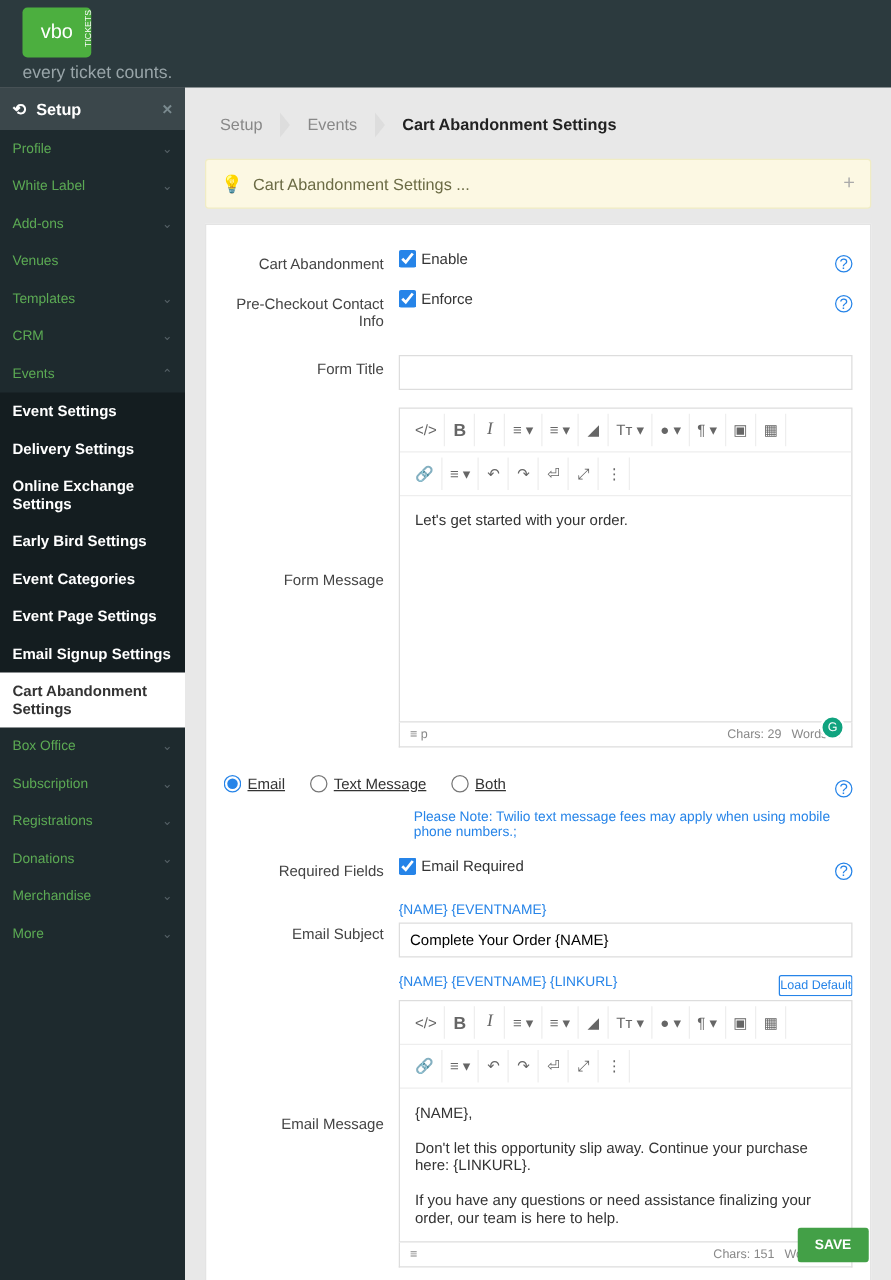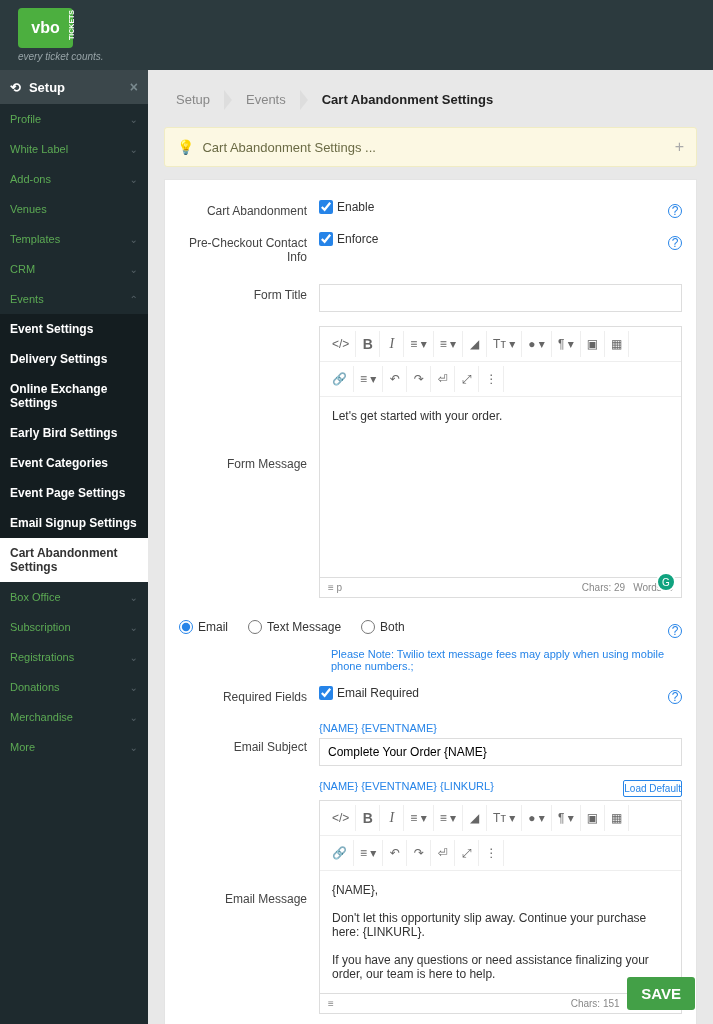--- a/index.html
+++ b/index.html
@@ -1,21 +1,21 @@
 <!DOCTYPE html>
 <html><head>
 <meta charset="utf-8">
 <style>
 * { box-sizing: border-box; margin: 0; padding: 0; }
 body { font-family: Arial, sans-serif; font-size: 12px; background: #e8e8e8; color: #333; }
 .topbar { height: 70px; background: #2c3a3e; display: flex; align-items: center; padding-left: 18px; }
 .logo-box { display: flex; flex-direction: column; gap: 3px; }
-.logo-img { width: 55px; height: 40px; background: #4caf3f; border-radius: 4px; display:flex; align-items:center; justify-content:center; color:#fff; font-weight:bold; font-size:16px; position:relative; }
+.logo-img { width: 55px; height: 40px; background: #4caf3f; border-radius: 4px; display:flex; align-items:center; justify-content:center; color:#fff; font-weight:normal; font-size:16px; position:relative; }
 .logo-tickets { position:absolute; right:-2px; top:2px; writing-mode: vertical-rl; font-size:7px; color:#fff; transform: rotate(180deg); }
-.logo-tag { color: #98a4a8; font-size: 10px; font-style: italic; }
+.logo-tag { color: #98a4a8; font-size: 14px; }
 .container { display: flex; position: relative; }
 .sidebar { width: 148px; background: #1e2a2e; min-height: 960px; }
 .side-header { background: #3b474b; padding: 9px 10px; display:flex; align-items:center; gap:8px; color:#fff; font-size:13px; font-weight: bold; }
 .side-header .close-x { margin-left:auto; color:#7a8a8f; font-size:14px; cursor:pointer; }
 .side-item { padding: 9px 10px; color:#5caa54; font-size:11px; display:flex; align-items:flex-end; cursor:pointer; }
 .side-item .chev { margin-left:auto; color:#556066; font-size:10px; }
 .side-sub { padding: 8px 10px; color:#fff; font-size:12px; font-weight:bold; cursor:pointer; }
 .side-sub.active { background:#fff; color:#333; margin-left:0; }
 .events-sub-container { background:#141d20; }
 .content { flex:1; padding: 16px 16px 16px 16px; }
@@ -37,27 +37,27 @@
 .editor-box { border:1px solid #ddd; }
 .toolbar { border-bottom:1px solid #eee; padding:4px 6px; display:flex; flex-wrap:wrap; align-items:center; }
 .tool-btn { min-width:24px; height:26px; display:inline-flex; align-items:center; justify-content:center; color:#666; font-size:12px; border-right:1px solid #eee; padding:0 6px; cursor:pointer; }
 .tool-btn.bold { font-weight:bold; font-size:14px; }
 .tool-btn.italic { font-style:italic; font-family:serif; font-size:14px; }
 .editor-content { min-height:180px; padding:12px; font-size:12px; color:#333; }
 .editor-content2 { min-height:90px; padding:12px; font-size:12px; color:#333; }
 .statusbar { border:1px solid #ddd; border-top:none; padding:4px 8px; font-size:10px; color:#888; display:flex; }
 .statusbar .left { flex:1; }
 .grammarly { position:absolute; right:6px; bottom:6px; width:20px; height:20px; background:#10a37f; border-radius:50%; border:2px solid #fff; display:inline-flex; align-items:center; justify-content:center; color:#fff; font-size:10px; }
-.radios { display:flex; align-items:center; gap:20px; }
+.radios { display:flex; align-items:center; gap:20px;text-decoration:underline; }
 .radio-opt { display:inline-flex; align-items:center; gap:5px; font-size:12px; }
 .radio-opt input { accent-color:#2684e8; width:14px; height:14px; }
 .note { color:#2684e8; font-size:11px; margin-left:152px; margin-top:6px; margin-bottom:14px; }
 .token-hint { color:#2684e8; font-size:11px; margin-bottom:4px; }
 .load-default { float:right; border:1px solid #2684e8; color:#2684e8; background:#fff; padding:2px 0; font-size:10px; border-radius:2px; cursor:pointer; }
-.save-btn { position:fixed; right:18px; bottom:14px; background:#43a047; color:#fff; border:none; padding:8px 14px; font-size:15px; font-weight:bold; border-radius:3px; cursor:pointer; }
+.save-btn { position:fixed; right:18px; bottom:14px; background:#43a047; color:#fff; border:none; padding:8px 14px; font-size:11px; font-weight:bold; border-radius:3px; cursor:pointer; }
 .toolbar-row2 { border-bottom:1px solid #eee; }
 </style>
 </head>
 <body>
 
 <div class="topbar">
   <div class="logo-box">
     <div class="logo-img">
       <span>vbo</span>
       <span class="logo-tickets">TICKETS</span>

